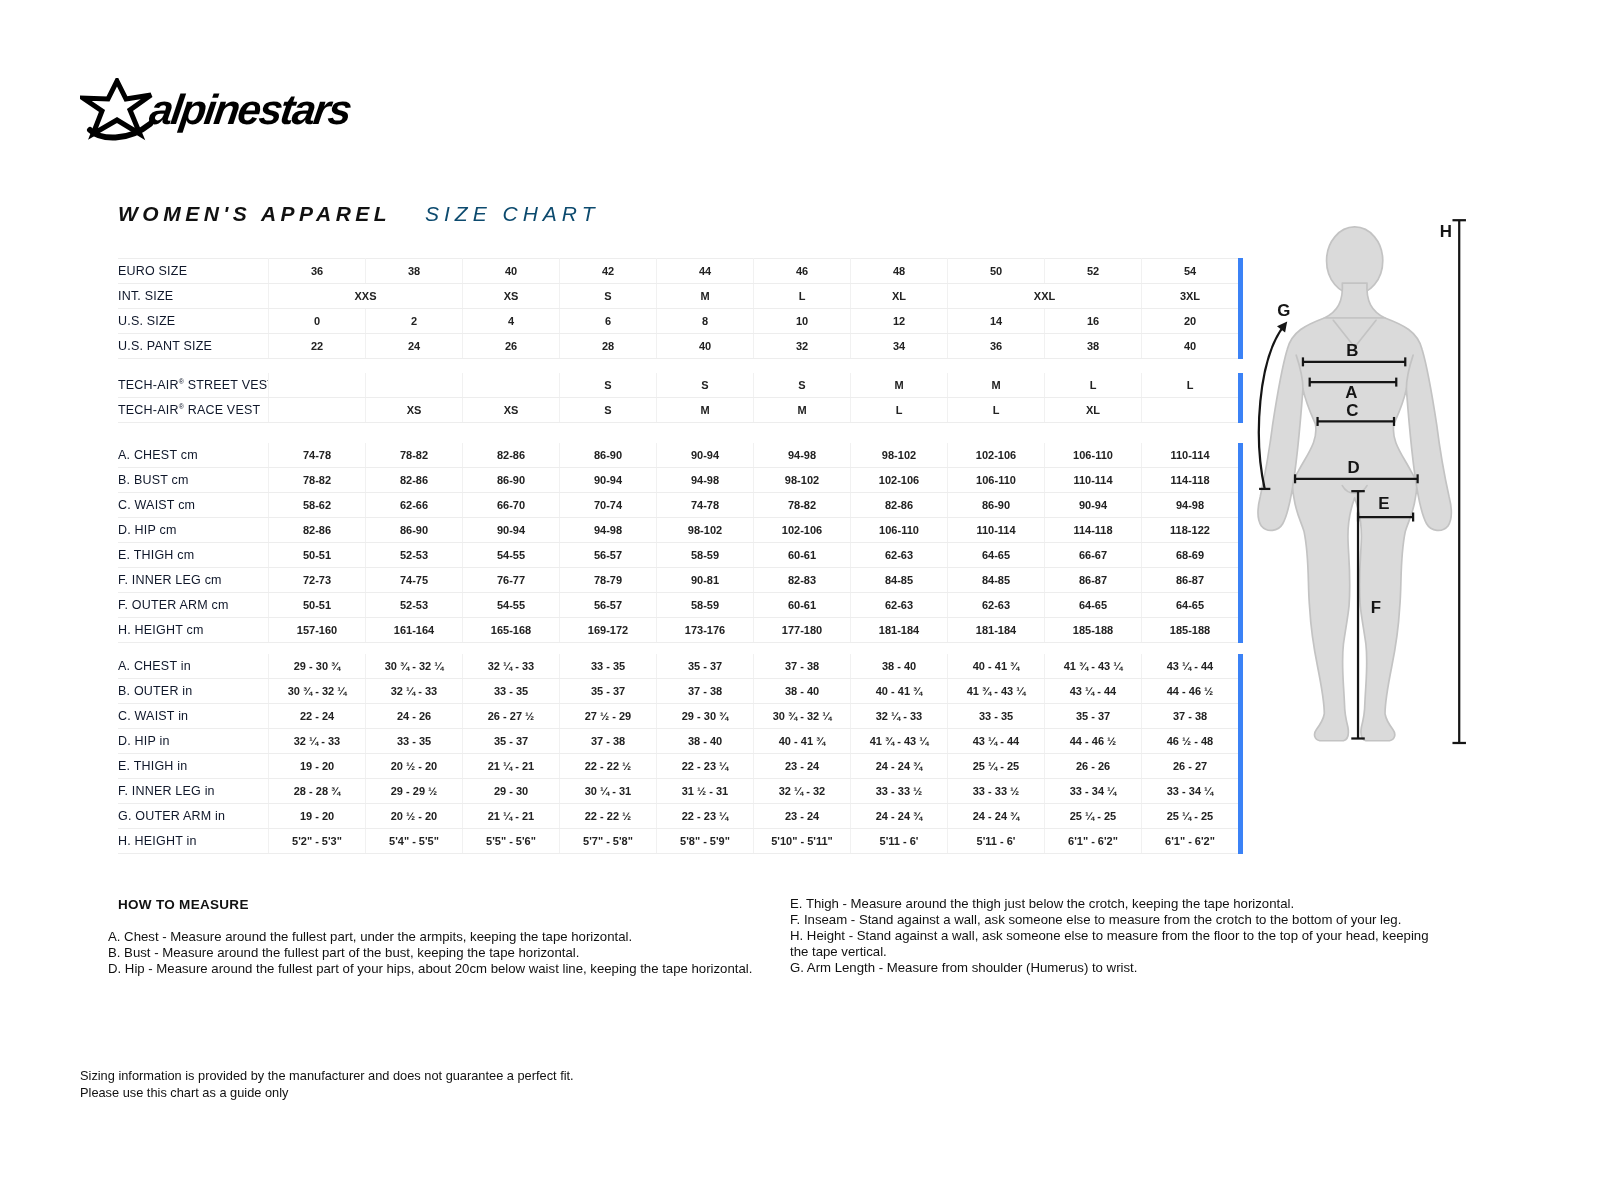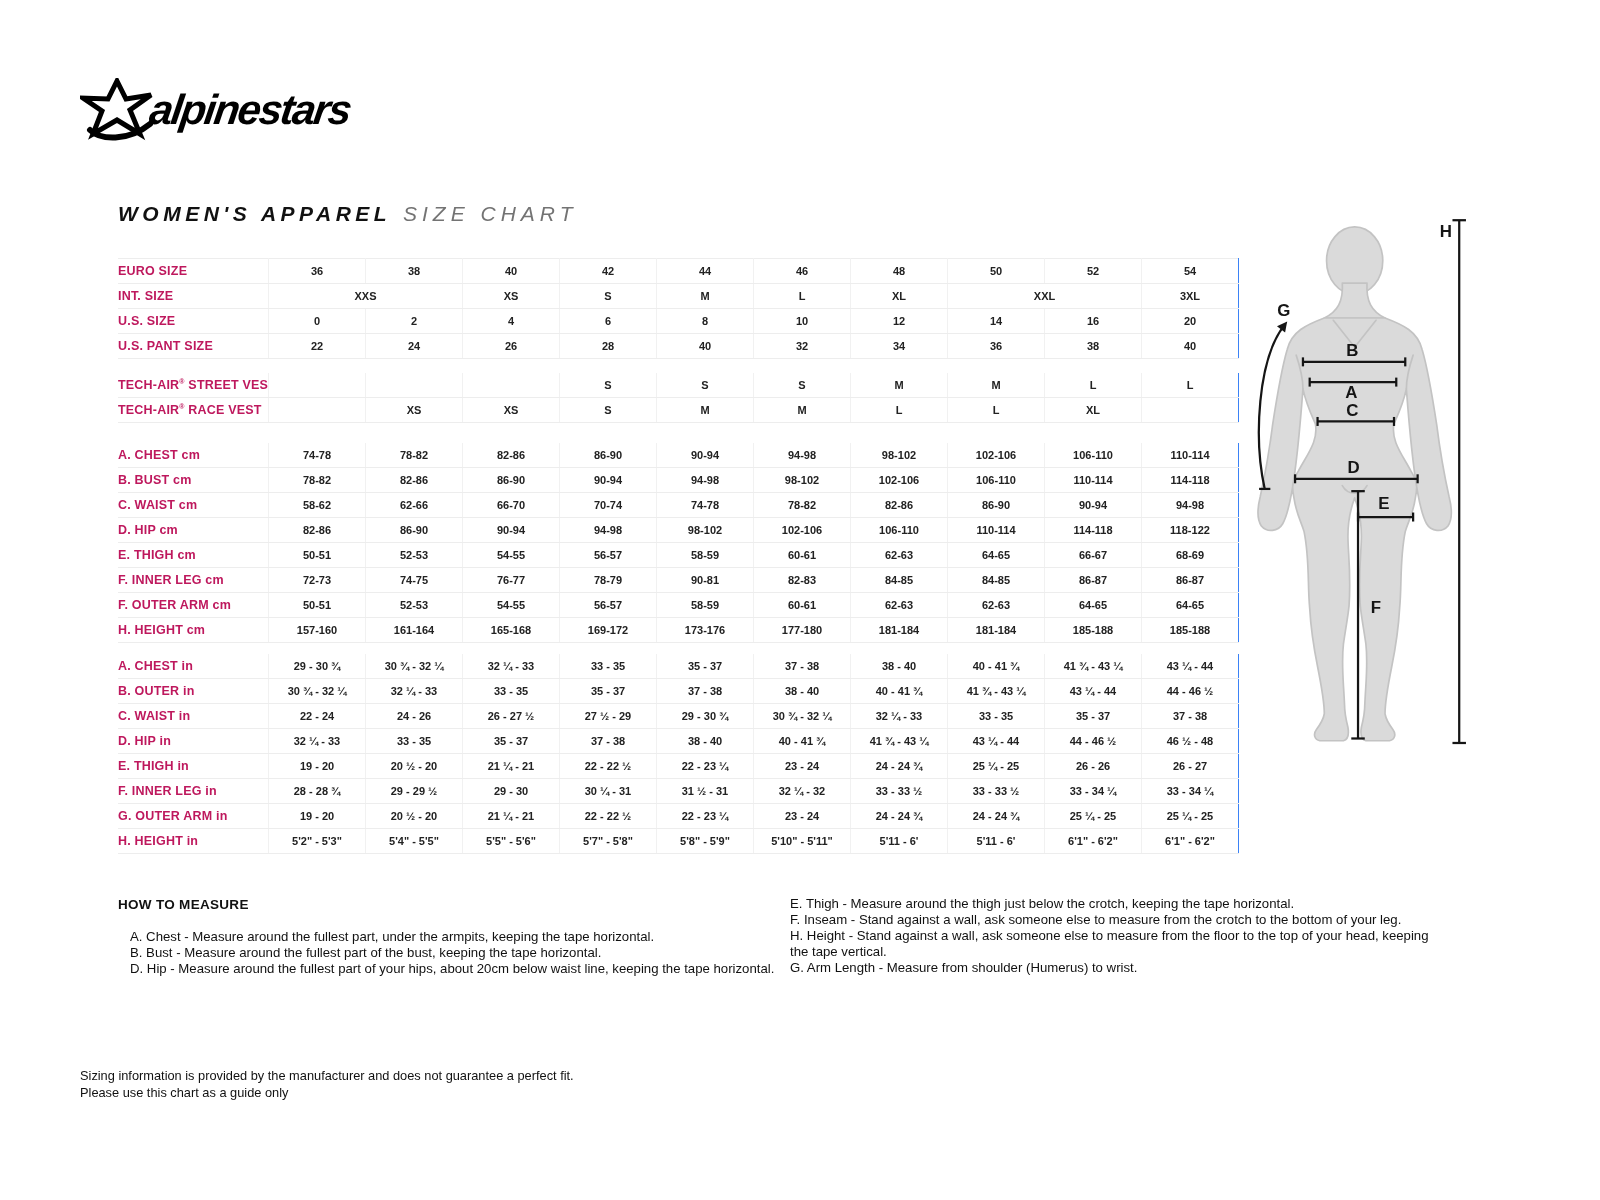--- a/index.html
+++ b/index.html
@@ -8,39 +8,39 @@
 
   
   .logo{position:absolute;left:80px;top:78px;display:flex;align-items:center;height:64px;}
   .logo-star{width:74px;height:64px;}
   .logo-text{font-size:42px;font-weight:bold;font-style:italic;letter-spacing:-2px;
              transform:skewX(-8deg);margin-left:-4px;color:#000;line-height:64px;}
 
   
   .title{position:absolute;left:118px;top:202px;font-size:21px;font-style:italic;white-space:nowrap;}
   .title-primary{font-weight:bold;letter-spacing:4.5px;color:#111;}
-  .title-secondary{font-weight:normal;letter-spacing:5px;color:#737373;margin-left:6px;}
+  .title-secondary{font-weight:normal;letter-spacing:5px;color:#0c4a6e;margin-left:28px;}
 
   
   table.size-table{position:absolute;left:118px;top:258px;border-collapse:collapse;
                    table-layout:fixed;width:1110px;border-top:1px solid #ededed;}
   .size-table th,.size-table td{padding:0;height:24px;overflow:hidden;white-space:nowrap;}
-  .size-table th.row-label{text-align:left;font-weight:bold;font-size:12.5px;letter-spacing:0.2px;
-                           width:150px;border-bottom:1px solid #ededed;color:#be185d;}
+  .size-table th.row-label{text-align:left;font-weight:normal;font-size:12.5px;letter-spacing:0.2px;
+                           width:150px;border-bottom:1px solid #ededed;color:#0f172a;}
   .size-table th.row-label sup{font-size:7px;}
   .size-table td.val{text-align:center;font-weight:bold;font-size:11px;color:#222;
                      border-left:1px solid #f1f1f1;border-bottom:1px solid #ededed;width:96px;}
-  .size-table td.val:last-child{border-right:1px solid #3b82f6;margin-top:28px;}
+  .size-table td.val:last-child{border-right:5px solid #3b82f6;margin-top:28px;}
   .size-table tr.gap td{border:none;height:14px;}
   .size-table tr.gap.lg td{height:20px;}
   .size-table tr.gap.sm td{height:11px;}
 
   
   .htm-heading{position:absolute;left:118px;top:897px;font-size:13.5px;font-weight:bold;letter-spacing:0.3px;color:#111;}
-  .htm-left{position:absolute;left:130px;top:929px;width:665px;font-size:13.2px;line-height:16px;color:#111;}
+  .htm-left{position:absolute;left:108px;top:929px;width:665px;font-size:13.2px;line-height:16px;color:#111;}
   .htm-right{position:absolute;left:790px;top:896px;width:660px;font-size:13.2px;line-height:16px;color:#111;}
 
   
   .footer{position:absolute;left:80px;top:1068px;font-size:12.8px;line-height:16.5px;color:#111;}
 
   
   svg.figure{position:absolute;left:1222px;top:202px;width:371px;height:675px;}
   .sil{fill:#dadada;stroke:#c3c3c3;stroke-width:1.5;stroke-linejoin:round;}
   .sil-line{fill:none;stroke:#c3c3c3;stroke-width:1.5;stroke-linecap:round;}
   .mline{stroke:#151515;stroke-width:2;fill:none;}

